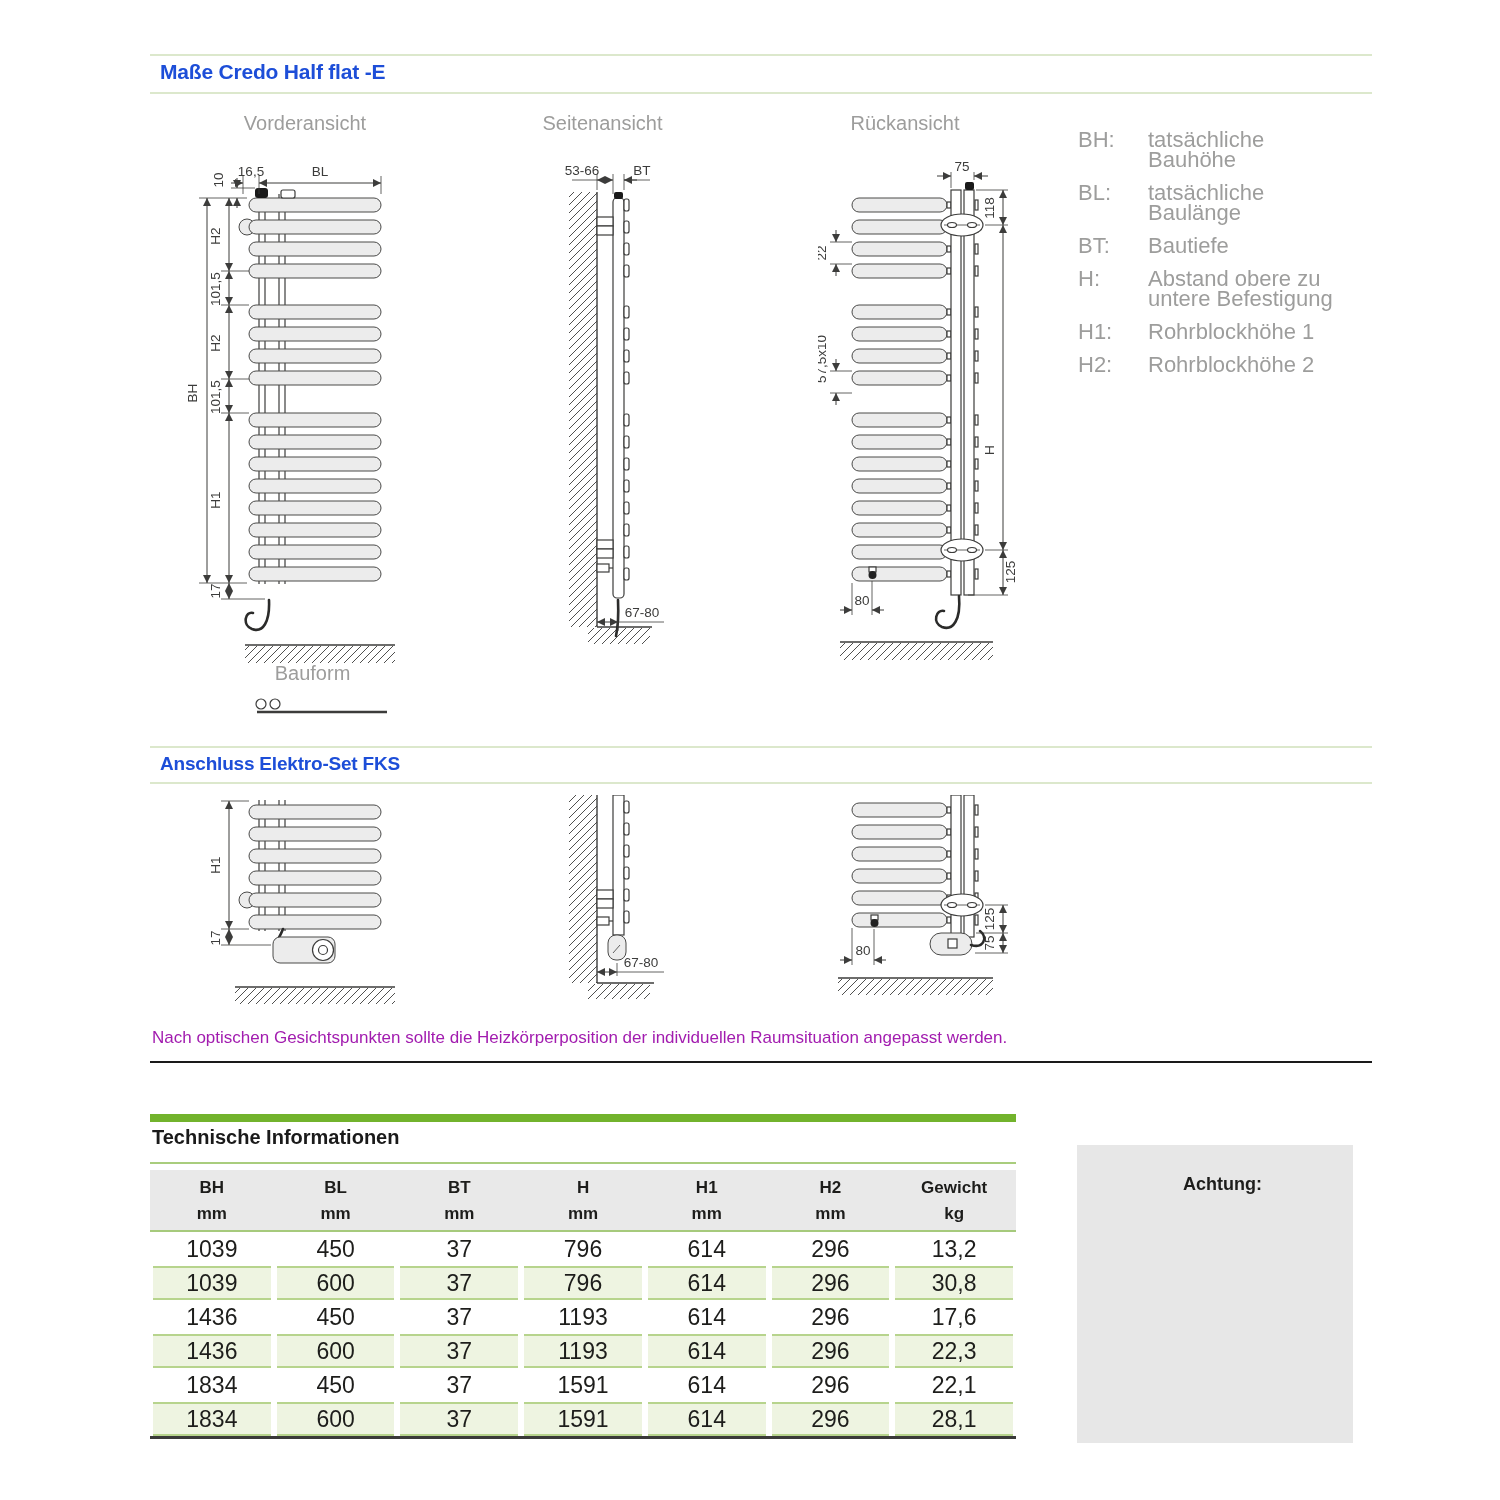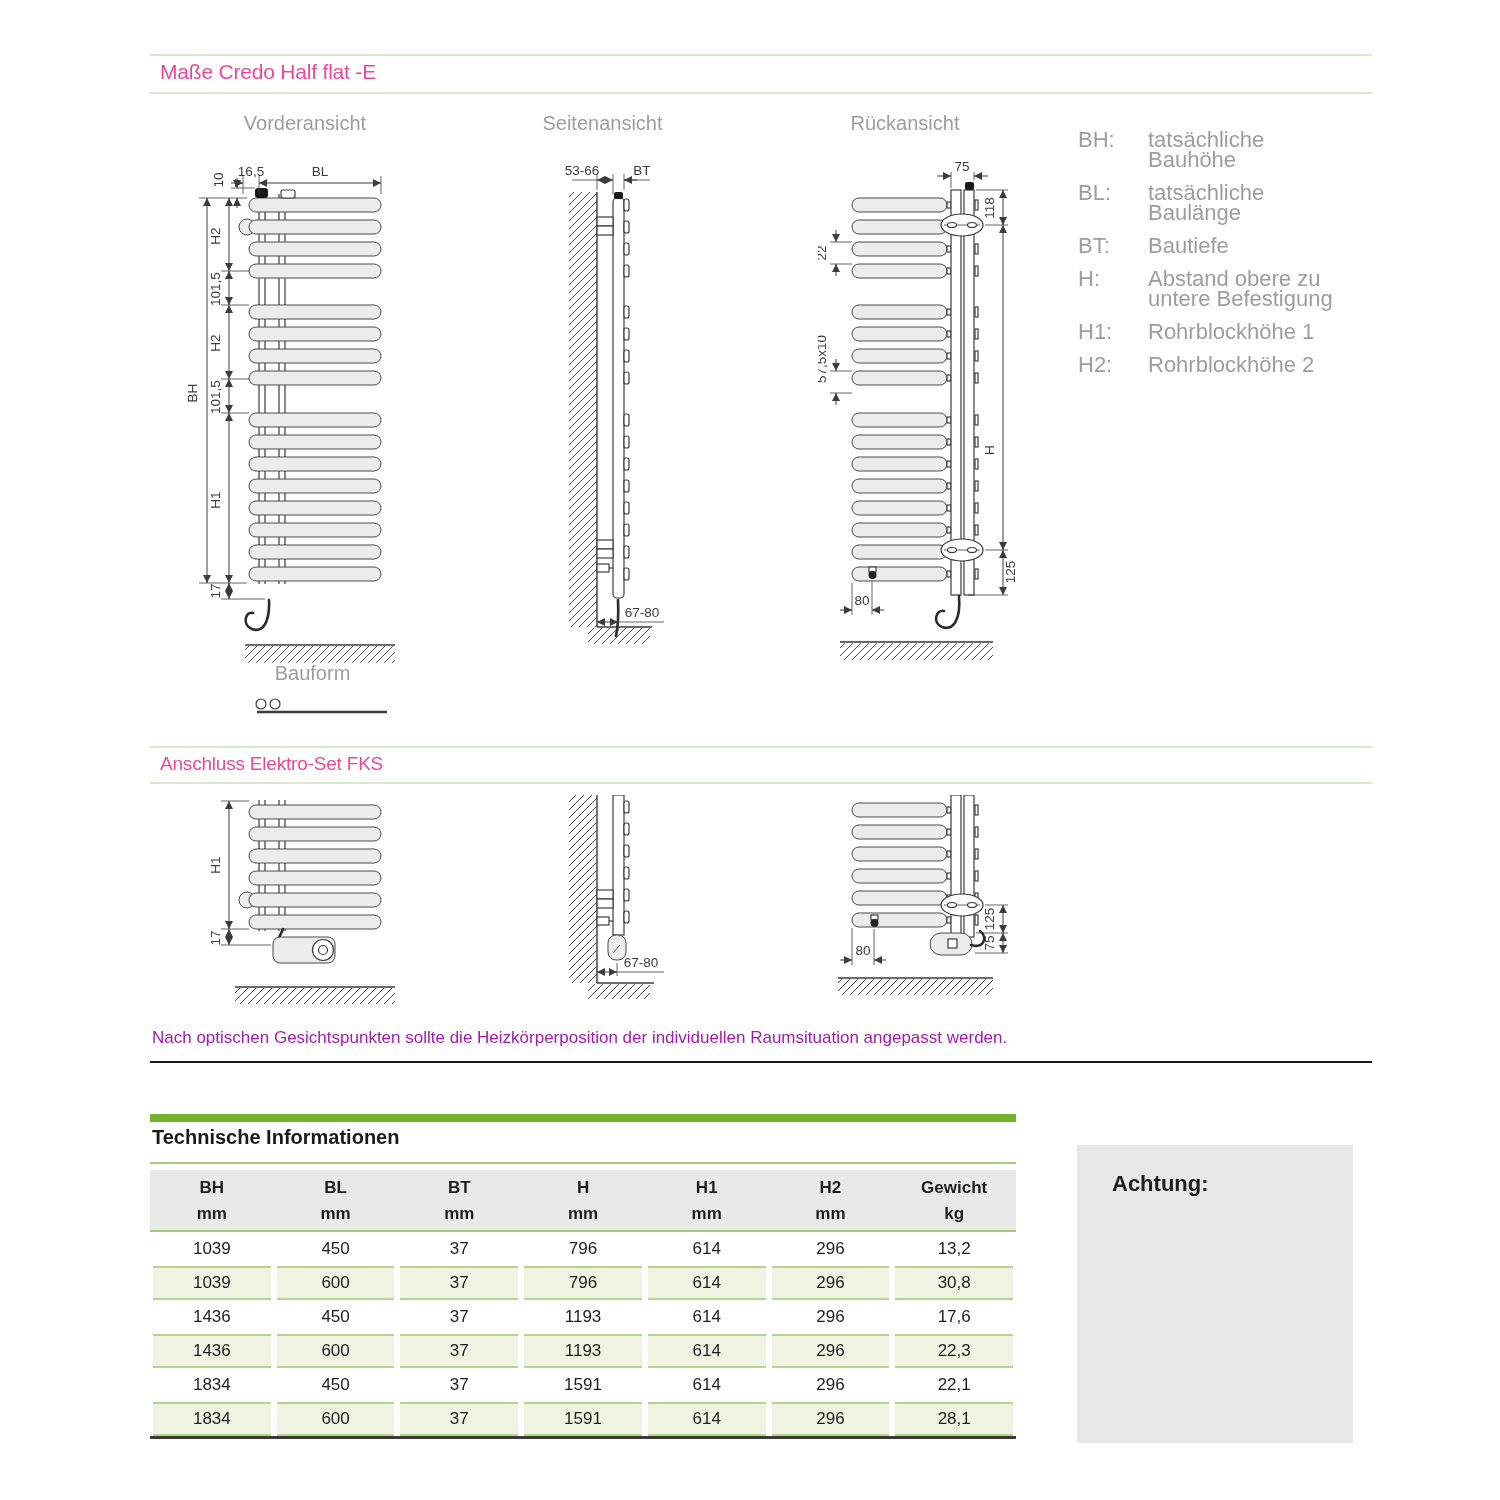--- a/index.html
+++ b/index.html
@@ -1,39 +1,39 @@
 <!DOCTYPE html>
 <html><head>
 <meta charset="utf-8">
 <style>
   html,body{margin:0;padding:0;background:#fff;}
   #page{position:relative;width:1500px;height:1500px;background:#fff;overflow:hidden;
         font-family:"Liberation Sans",sans-serif;color:#1d1d1b;}
   .abs{position:absolute;}
   .gline{position:absolute;height:2px;background:#dce8cc;}
-  .h1title{position:absolute;font-size:21px;font-weight:normal;color:#ec4899;letter-spacing:-0.2px;}
+  .h1title{position:absolute;font-size:21px;font-weight:bold;color:#1d4ed8;letter-spacing:-0.2px;}
   .viewlbl{position:absolute;font-size:20px;color:#9d9d9c;text-align:center;}
   .legend{position:absolute;left:1078px;top:130px;width:310px;font-size:22px;color:#9d9d9c;}
   .legrow{display:flex;margin-bottom:13px;line-height:20px;}
   .legkey{width:70px;flex:none;}
   .legdesc{width:200px;}
   .note{position:absolute;left:152px;top:1028px;font-size:17px;color:#a21caf;}
   .darkrule{position:absolute;left:150px;top:1061px;width:1222px;height:2px;background:#1a1a1a;}
   .greenbar{position:absolute;left:150px;top:1114px;width:866px;height:8px;background:#72b32c;}
   .tititle{position:absolute;left:152px;top:1126px;font-size:20px;font-weight:bold;color:#1a1a1a;}
   .thinline{position:absolute;left:150px;top:1162px;width:866px;height:2px;background:#a9cd7d;}
   .table{position:absolute;left:150px;top:1170px;width:866px;border-bottom:3px solid #3a3a39;}
   .thead{display:flex;background:#e9e9e9;height:60px;border-bottom:2px solid #a6ca7c;}
   .hcell{flex:1;margin:0 3px;text-align:center;font-weight:bold;font-size:17px;line-height:26px;padding-top:5px;}
   .trow{display:flex;height:34px;}
-  .cell{flex:1;margin:0 3px;text-align:center;font-size:17px;line-height:34px;}
+  .cell{flex:1;margin:0 3px;text-align:center;font-size:23px;line-height:34px;}
   .trow.alt .cell{background:#eef4e1;box-shadow:inset 0 2px 0 #b7d48d, inset 0 -2px 0 #b7d48d;}
   .warnbox{position:absolute;left:1077px;top:1145px;width:276px;height:298px;background:#e7e7e7;
            box-sizing:border-box;padding:28px 20px 0 35px;}
-  .warntitle{font-size:22px;font-weight:bold;line-height:22px;}
+  .warntitle{font-size:18px;font-weight:bold;line-height:22px;text-align:center;}
   .warnbody{font-size:17px;line-height:22px;white-space:pre-line;}
   svg text{font-family:"Liberation Sans",sans-serif;font-size:13.5px;fill:#3c3c3b;}
   .dl{stroke:#3c3c3b;stroke-width:1;fill:none;}
   .ex{stroke:#3c3c3b;stroke-width:0.8;fill:none;}
   .pn{fill:#ececec;stroke:#4a4a49;stroke-width:1;}
   .tb{stroke:#3c3c3b;stroke-width:1.2;fill:none;}
   .wf{fill:#fff;stroke:#3c3c3b;stroke-width:1.2;}
   .cbl{stroke:#2b2b2a;stroke-width:2.6;fill:none;stroke-linecap:round;}
 </style>
 </head>

